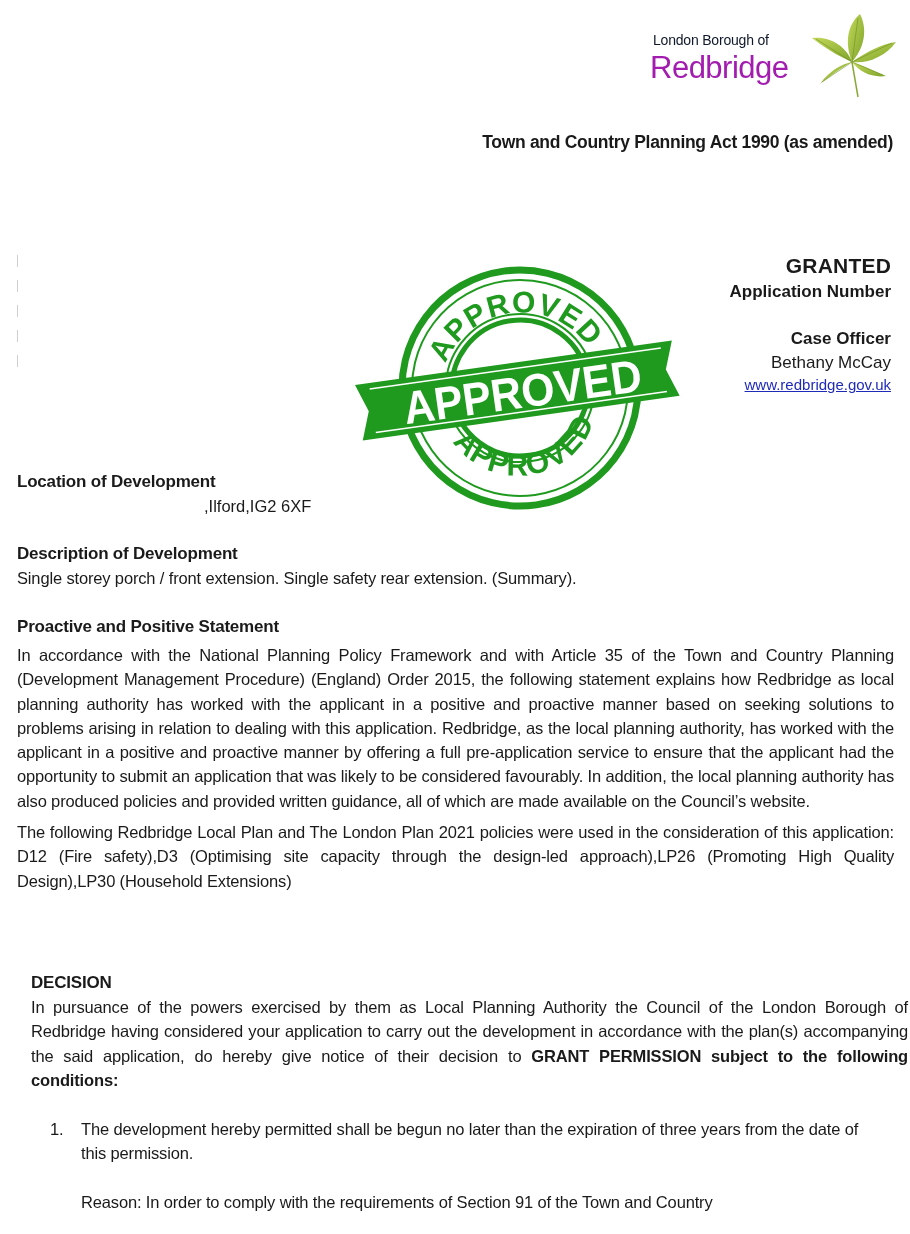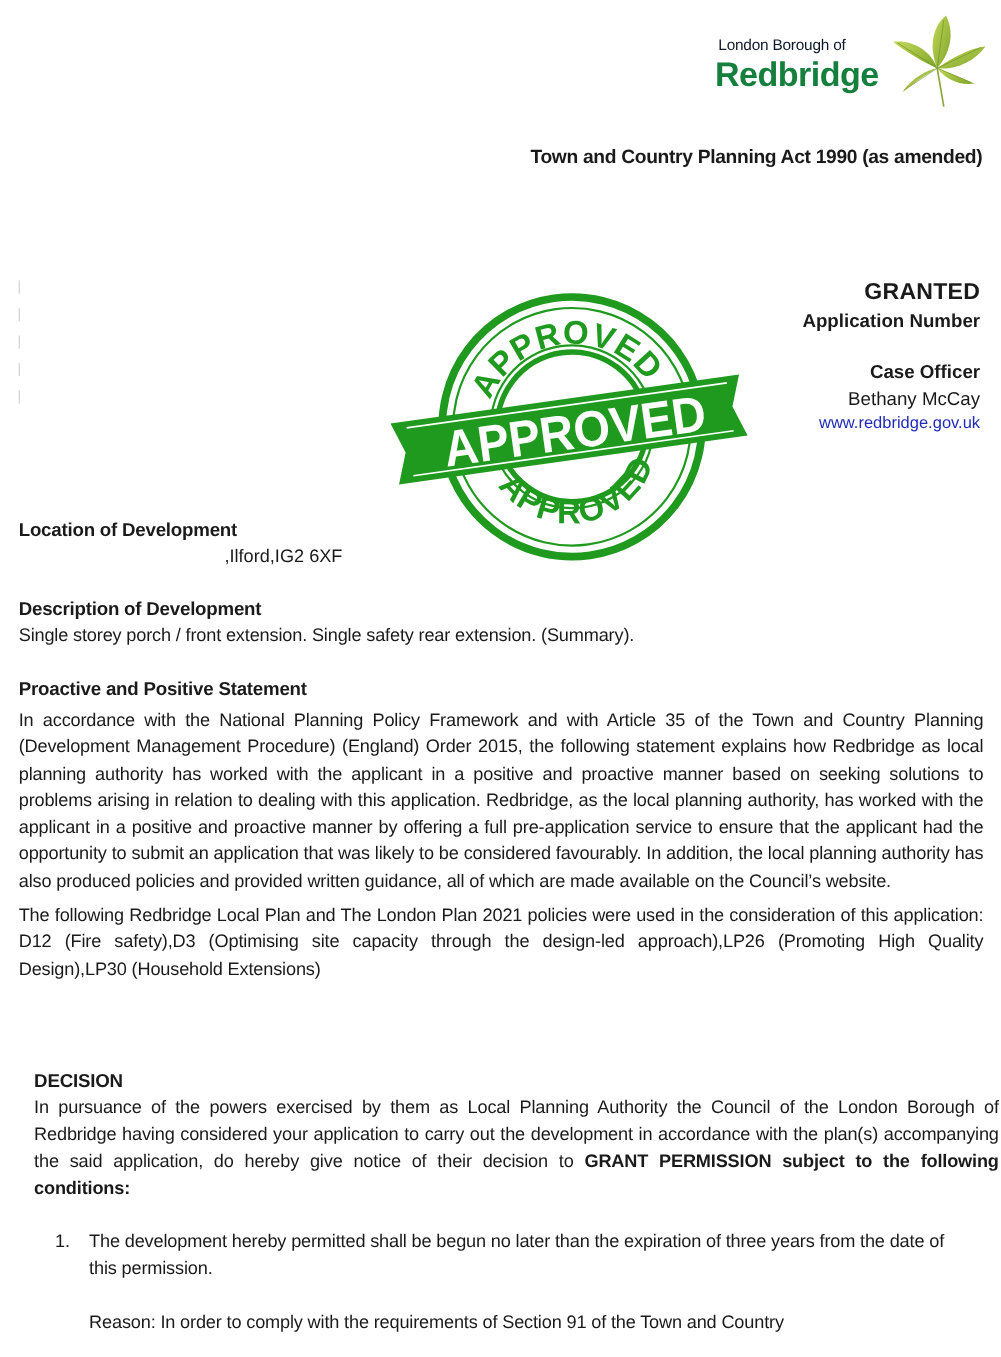--- a/index.html
+++ b/index.html
@@ -1,35 +1,35 @@
 <!DOCTYPE html>
 <html><head>
 <meta charset="utf-8">
 <style>
   * { box-sizing: border-box; margin: 0; padding: 0; }
   html, body { width: 910px; height: 1234px; background: #ffffff; overflow: hidden; }
   body { position: relative; font-family: "Liberation Sans", "DejaVu Sans", sans-serif; color: #1a1a1a; }
 
   .logo { position: absolute; left: 650px; top: 12px; width: 250px; height: 90px; }
   .logo-small { position: absolute; left: 3px; top: 20px; font-size: 14px; color: #0f172a; letter-spacing: -0.2px; }
-  .logo-big { position: absolute; left: 0px; top: 38px; font-size: 31px; font-weight: bold; color: #15803d; letter-spacing: -0.5px; }
+  .logo-big { position: absolute; left: 0px; top: 38px; font-size: 31px; font-weight: normal; color: #a21caf; letter-spacing: -0.5px; }
   .logo-leaf { position: absolute; left: 158px; top: 0px; width: 90px; height: 88px; }
 
   .act-block { position: absolute; right: 17px; top: 130px; text-align: right; font-weight: bold; font-size: 17.5px; line-height: 25px; letter-spacing: -0.3px; }
   .act-line { display: block; }
 
   .left-marks { position: absolute; left: 17px; top: 255px; width: 2px; height: 110px; }
   .left-marks span { display: block; width: 1px; height: 12px; background: #cfcfcf; margin-bottom: 13px; }
 
   .status-block { position: absolute; right: 19px; top: 252px; text-align: right; }
   .granted { font-size: 21px; font-weight: bold; line-height: 28px; letter-spacing: 0.2px; }
   .app-num { font-size: 17px; font-weight: bold; line-height: 24px; }
   .case-officer { font-size: 17px; font-weight: bold; line-height: 24px; margin-top: 23px; }
   .officer-name { font-size: 17px; line-height: 24px; }
-  .website { font-size: 15px; line-height: 20px; color: #1f2bb8; display: inline-block; }
+  .website { font-size: 15px; line-height: 20px; color: #1f2bb8; text-decoration: underline; display: inline-block; }
 
   .stamp { position: absolute; left: 355px; top: 260px; width: 330px; height: 250px; }
 
   .section { position: absolute; left: 17px; width: 877px; }
   .h { font-size: 17px; font-weight: bold; line-height: 24px; letter-spacing: -0.2px; }
   .p { font-size: 16.5px; line-height: 24.3px; text-align: justify; letter-spacing: -0.15px; }
   .p b { font-weight: bold; }
 
   .loc { top: 470px; }
   .loc-addr { padding-left: 187px; font-size: 16.5px; line-height: 24px; }

